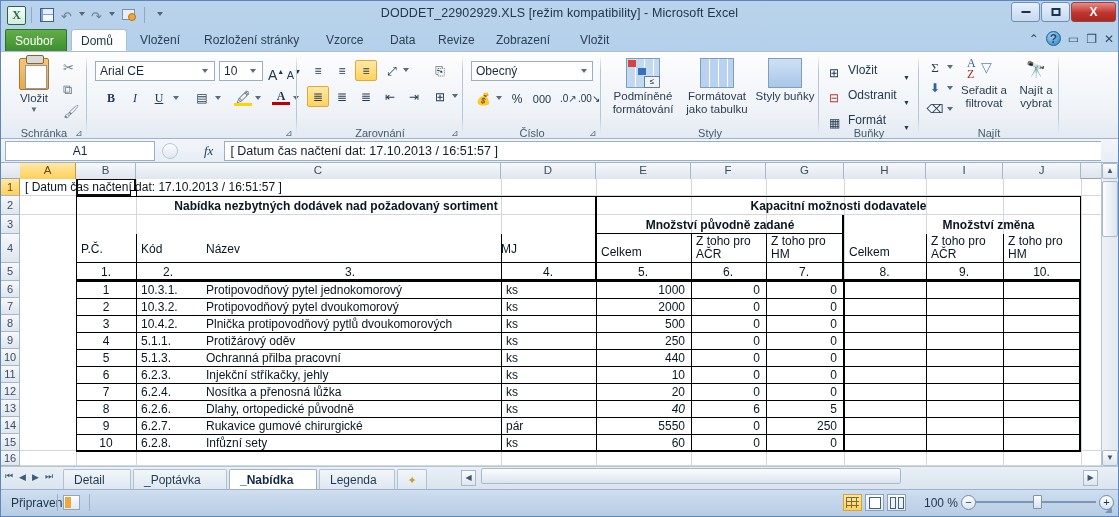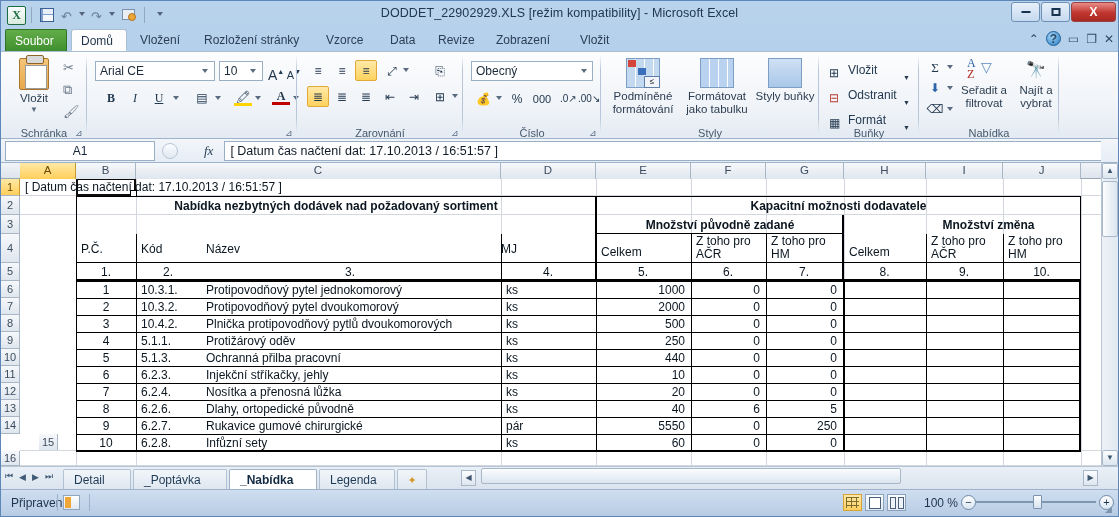--- a/index.html
+++ b/index.html
@@ -414,21 +414,21 @@
           <span style="position:absolute;left:10px;top:0;font-size:12px;color:#2a63a8;font-family:'Liberation Serif',serif;">A</span>
           <span style="position:absolute;left:10px;top:11px;font-size:12px;color:#b02a22;font-family:'Liberation Serif',serif;">Z</span>
           <span style="position:absolute;left:24px;top:3px;font-size:14px;color:#5b89c0;">▽</span>
         </div>
         <div class="lab">Seřadit a filtrovat</div>
       </div>
       <div class="bigbtn" style="left:92px;top:4px;width:50px;">
         <div style="height:28px;line-height:28px;font-size:16px;color:#42597a;">🔭</div>
         <div class="lab">Najít a vybrat</div>
       </div>
-      <div class="glabel">Nabídka</div>
+      <div class="glabel">Najít</div>
       <div class="gdiv"></div>
     </div>
   </div>
 
   <div class="fbar">
     <div class="namebox">A1</div>
     <div class="fbtns">
       <span class="circbtn"></span>
       <span class="circbtn" style="visibility:hidden;"></span>
       <span class="fx">fx</span>
@@ -461,21 +461,21 @@
       <div class="rh" style="top:84px;height:18px; line-height:17px;">5</div>
       <div class="rh" style="top:102px;height:17px;line-height:16px;">6</div>
       <div class="rh" style="top:119px;height:17px;line-height:16px;">7</div>
       <div class="rh" style="top:136px;height:17px;line-height:16px;">8</div>
       <div class="rh" style="top:153px;height:17px;line-height:16px;">9</div>
       <div class="rh" style="top:170px;height:17px;line-height:16px;">10</div>
       <div class="rh" style="top:187px;height:17px;line-height:16px;">11</div>
       <div class="rh" style="top:204px;height:17px;line-height:16px;">12</div>
       <div class="rh" style="top:221px;height:17px;line-height:16px;">13</div>
       <div class="rh" style="top:238px;height:17px;line-height:16px;">14</div>
-      <div class="rh" style="top:255px;height:17px;line-height:16px;margin-left:38px;">15</div>
+      <div class="rh" style="top:255px;height:17px;line-height:16px;">15</div>
       <div class="rh" style="top:272px;height:15px;line-height:14px;">16</div>
     </div>
 
     <div class="cells">
 
       <div class="gline-v" style="left:56px;  height:287px;"></div>
       <div class="gline-v" style="left:116px; height:287px;"></div>
       <div class="gline-v" style="left:481px; height:287px;"></div>
       <div class="gline-v" style="left:576px; height:287px;"></div>
       <div class="gline-v" style="left:671px; height:287px;"></div>
@@ -611,21 +611,21 @@
           <div class="cell r" style="left: 672px; top: 205px; width: 71px; height: 16px;">0</div>
           <div class="cell r" style="left: 747px; top: 205px; width: 73px; height: 16px;">0</div>
           <div class="cell r" style="left: 825px; top: 205px; width: 78px; height: 16px;"></div>
           <div class="cell r" style="left: 907px; top: 205px; width: 73px; height: 16px;"></div>
           <div class="cell r" style="left: 984px; top: 205px; width: 73px; height: 16px;"></div>
           <div style="position: absolute; left: 56px; top: 221px; width: 1005px; height: 1px; background: rgb(0, 0, 0);"></div>
           <div class="cell c" style="left: 57px; top: 222px; width: 58px; height: 16px;">8</div>
           <div class="cell " style="left: 118px; top: 222px; width: 60px; height: 16px;">6.2.6.</div>
           <div class="cell " style="left: 183px; top: 222px; width: 295px; height: 16px;">Dlahy, ortopedické původně</div>
           <div class="cell " style="left: 483px; top: 222px; width: 90px; height: 16px;">ks</div>
-          <div class="cell r" style="left: 577px; top: 222px; width: 91px; height: 16px;">40</div>
+          <div class="cell r" style="left: 577px; top: 222px; width: 91px; height: 16px; font-style: italic;">40</div>
           <div class="cell r" style="left: 672px; top: 222px; width: 71px; height: 16px;">6</div>
           <div class="cell r" style="left: 747px; top: 222px; width: 73px; height: 16px;">5</div>
           <div class="cell r" style="left: 825px; top: 222px; width: 78px; height: 16px;"></div>
           <div class="cell r" style="left: 907px; top: 222px; width: 73px; height: 16px;"></div>
           <div class="cell r" style="left: 984px; top: 222px; width: 73px; height: 16px;"></div>
           <div style="position: absolute; left: 56px; top: 238px; width: 1005px; height: 1px; background: rgb(0, 0, 0);"></div>
           <div class="cell c" style="left: 57px; top: 239px; width: 58px; height: 16px;">9</div>
           <div class="cell " style="left: 118px; top: 239px; width: 60px; height: 16px;">6.2.7.</div>
           <div class="cell " style="left: 183px; top: 239px; width: 295px; height: 16px;">Rukavice gumové chirurgické</div>
           <div class="cell " style="left: 483px; top: 239px; width: 90px; height: 16px;">pár</div>

